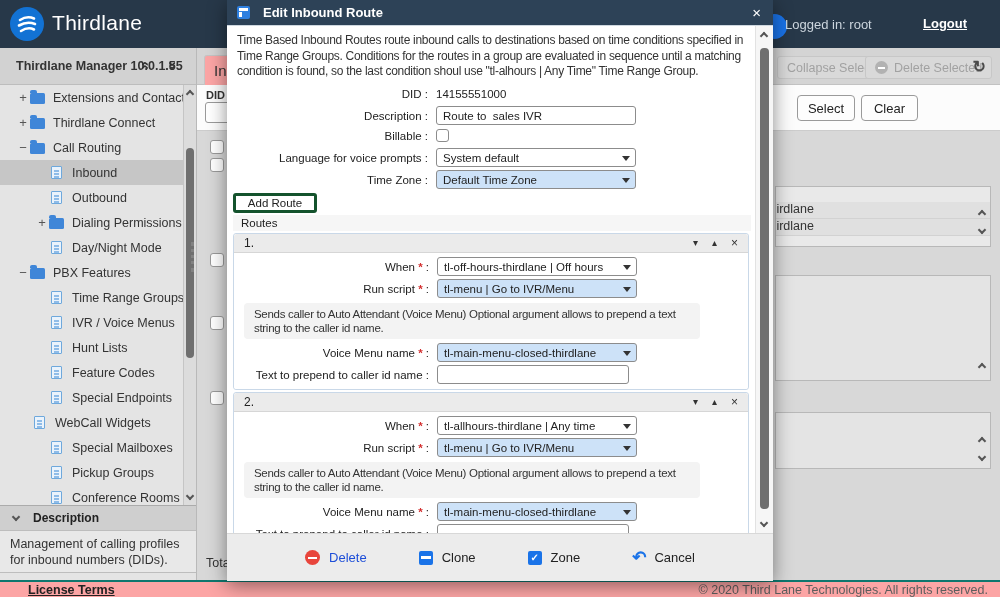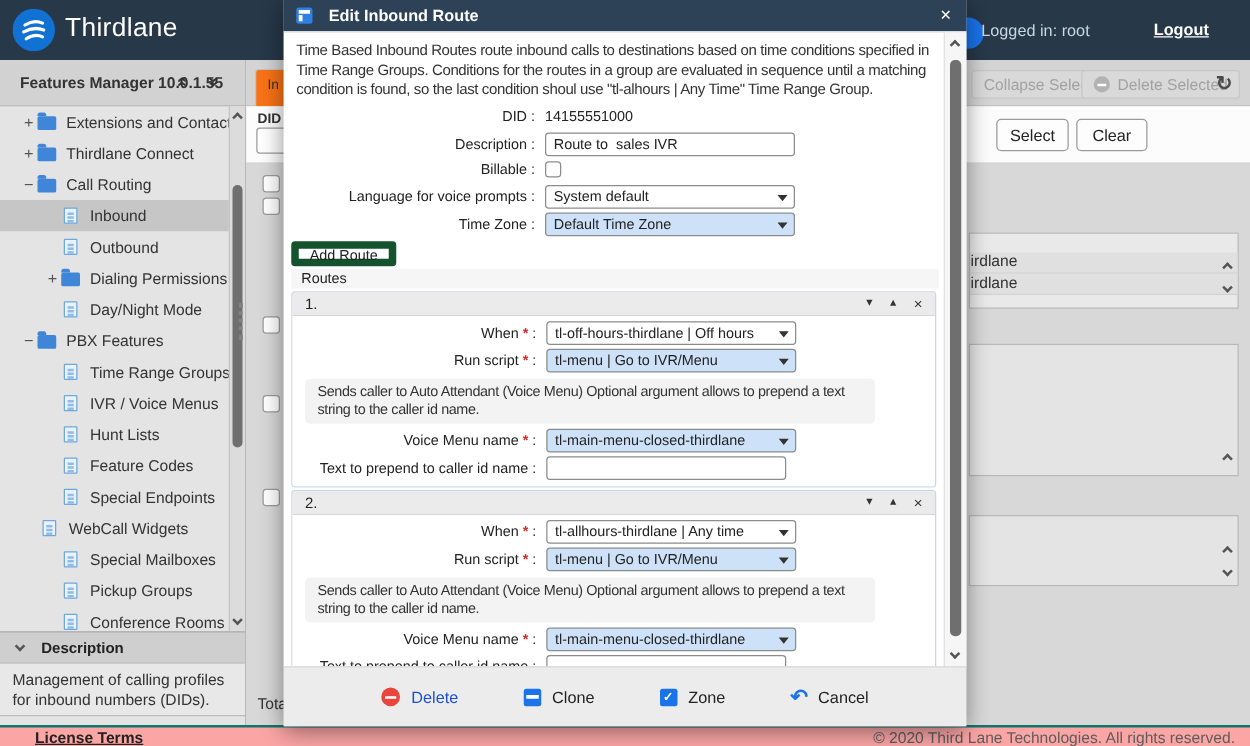--- a/index.html
+++ b/index.html
@@ -42,21 +42,21 @@
   .tree-chev-down { position:absolute; right:3px; bottom:6px; }
   .grip { position:absolute; left:191px; top:242px; height:30px; border-left:3px dotted #828282; }
   .desc-header { position:absolute; left:0; top:457px; width:100%; height:26px; background:#cfcfcf; border-top:1px solid #ababab; border-bottom:1px solid #bdbdbd; display:flex; align-items:center; }
   .desc-chev { margin-left:13px; margin-right:14px; margin-top:-2px; }
   .desc-title { font-size:12px; font-weight:bold; color:#222; }
   .desc-text { position:absolute; left:0; top:483px; width:100%; height:42px; background:#e8e8e8; border-bottom:1px solid #bdbdbd; font-size:12.5px; color:#333; padding:5px 10px; line-height:1.3; }
 
   
   .main { position:absolute; left:197px; top:48px; width:803px; height:532px; background:#d8d8d8; }
   .tabstrip { position:absolute; left:0; top:0; width:100%; height:37px; background:#d4d4d4; border-bottom:1px solid #c2c2c2; }
-  .tab-in { position:absolute; left:7px; top:7px; width:26px; height:30px; background:#f97316; border:1px solid #c4c4c4; border-bottom:none; border-radius:3px 3px 0 0; font-size:11px; color:#333; padding:6px 0 0 9px; overflow:hidden; }
+  .tab-in { position:absolute; left:7px; top:7px; width:26px; height:30px; background:#fca5a5; border:1px solid #c4c4c4; border-bottom:none; border-radius:3px 3px 0 0; font-size:15px; color:#333; padding:6px 0 0 9px; overflow:hidden; }
   .tbtn { position:absolute; top:8px; height:23px; background:#d9d9d9; border:1px solid #c7c7c7; border-radius:3px; font-size:12.5px; color:#a2a2a2; display:flex; align-items:center; padding:0 9px; cursor:default; }
   .tbtn .gdot { width:13px; height:13px; border-radius:50%; background:#b2b2b2; position:relative; margin-right:6px; }
   .tbtn .gdot::after { content:""; position:absolute; left:3px; right:3px; top:5.5px; height:2px; background:#fff; }
   .refresh { position:absolute; right:14px; top:9px; font-size:16px; color:#4a4a4a; font-weight:bold; cursor:pointer; }
   .whiterow { position:absolute; left:0; top:37px; width:100%; height:46px; background:#fcfcfc; border-bottom:1px solid #cccccc; }
   .did-lbl { position:absolute; left:9px; top:4px; font-size:11px; font-weight:bold; color:#333; }
   .did-input { position:absolute; left:8px; top:17px; width:34px; height:21px; background:#fff; border:1px solid #9a9a9a; border-radius:3px; }
   .wbtn { position:absolute; top:10px; height:26px; background:#fdfdfd; border:1px solid #9a9a9a; border-radius:4px; font-size:13px; color:#222; display:flex; align-items:center; justify-content:center; cursor:pointer; }
   .mcheck { position:absolute; left:13px; width:14px; height:14px; background:#fff; border:1px solid #9a9a9a; border-radius:3px; cursor:pointer; }
   .rpanel { position:absolute; left:578px; width:216px; background:#e9e9e9; border:1px solid #b8b8b8; }
@@ -89,21 +89,21 @@
   .frow.h16 { height:16px; margin-bottom:4px; }
   .frow.h20 { height:20px; }
   .flabel { flex:none; width:195px; text-align:right; font-size:11.5px; color:#222; white-space:nowrap; }
   .fval { margin-left:8px; font-size:11.5px; color:#222; }
   .req { color:#d32f2f; font-weight:bold; }
   .tinput { margin-left:8px; width:200px; height:19px; border:1px solid #8c8c8c; border-radius:3px; font-size:11.5px; padding:0 6px; font-family:"Liberation Sans", sans-serif; color:#222; background:#fff; }
   .cbox { margin-left:8px; width:13px; height:13px; border:1px solid #8c8c8c; border-radius:3px; background:#fff; cursor:pointer; }
   .combo { position:relative; margin-left:8px; width:200px; height:19px; border:1px solid #8c8c8c; border-radius:3px; background:#fff; font-size:11.5px; color:#222; display:flex; align-items:center; padding:0 18px 0 6px; cursor:pointer; white-space:nowrap; overflow:hidden; }
   .combo.blue { background:#cde2f8; }
   .combo .arr { position:absolute; right:5px; top:7px; width:0; height:0; border:4px solid transparent; border-top:5px solid #333; }
-  .add-route { display:block; margin:3px 0 2px 0; width:84px; height:20px; background:#fff; border:6px solid #14532d; border-radius:3px; font-size:11.5px; color:#222; font-family:"Liberation Sans", sans-serif; cursor:pointer; }
+  .add-route { display:block; margin:3px 0 2px 0; width:84px; height:20px; background:#fff; border:3px solid #14532d; border-radius:3px; font-size:11.5px; color:#222; font-family:"Liberation Sans", sans-serif; cursor:pointer; }
   .routes-bar { height:16px; background:#f6f6f6; font-size:11.5px; color:#222; padding-left:8px; margin-bottom:2px; line-height:16px; }
   .route { margin:0 2px 2px 0; border:1px solid #c9d8e8; border-radius:3px; }
   .route-header { height:19px; background:#ebebeb; border-bottom:1px solid #d6d6d6; border-radius:3px 3px 0 0; display:flex; align-items:center; padding:0 10px; font-size:12px; color:#222; }
   .rc { margin-left:14px; font-size:10px; color:#333; cursor:pointer; line-height:1; }
   .rc.first { margin-left:auto; }
   .rc.x { font-size:12px; }
   .route-body { background:#fff; padding:4px 0 4px 0; border-radius:0 0 3px 3px; }
   .help { margin:4px 6px 4px 10px; height:36px; background:#f3f3f3; border-radius:4px; padding:4px 10px; font-size:11.5px; letter-spacing:-.3px; line-height:1.22; color:#333; width:456px; }
 </style>
 </head>
@@ -123,21 +123,21 @@
         </svg>
     </span>
     <span class="brand">Thirdlane</span>
     <span class="user-dot"></span>
     <span class="loggedin">Logged in: root</span>
     <a class="logout">Logout</a>
   </div>
 
   <div class="sidebar">
     <div class="sb-header">
-      <span class="sb-title">Features Manager 10.0.1.55</span>
+      <span class="sb-title">Thirdlane Manager 10.0.1.55</span>
       <span class="dbl dbl-up"></span>
       <span class="dbl dbl-down"></span>
     </div>
     <div class="tree">
         <div class="tree-item" style="padding-left: 16px;">
     <span class="expander">+</span>
     <span class="tree-icon folder-icon"></span>
     <span class="tlabel">Extensions and Contacts</span>
   </div>
         <div class="tree-item" style="padding-left: 16px;">

